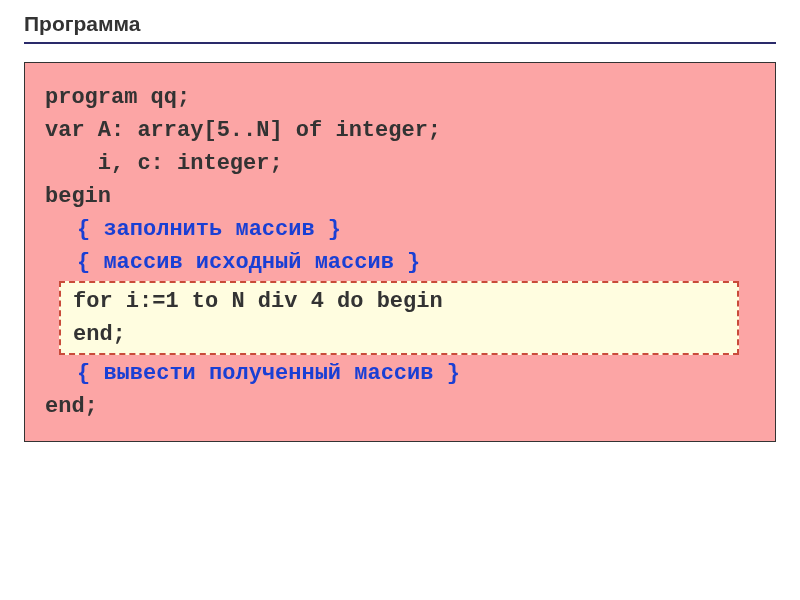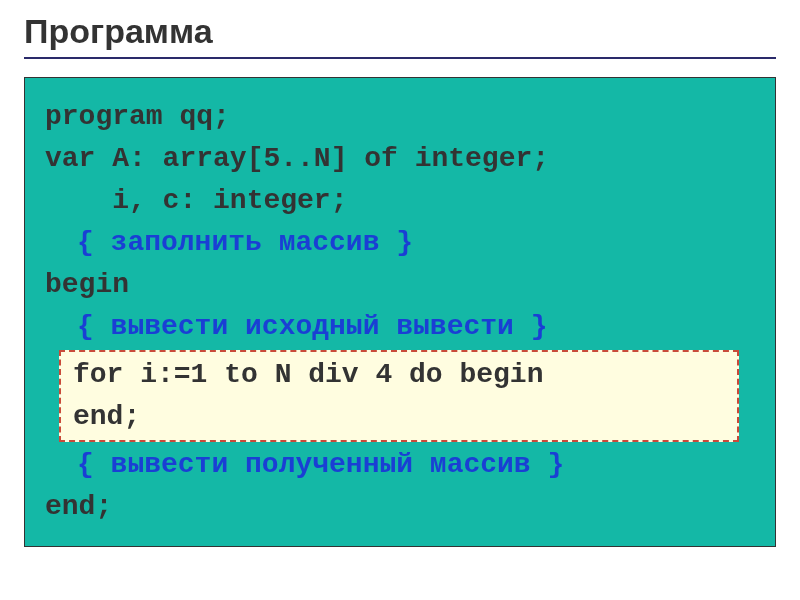--- a/index.html
+++ b/index.html
@@ -4,35 +4,35 @@
 <style>
   * { margin: 0; padding: 0; box-sizing: border-box; }
   body {
     font-family: Arial, sans-serif;
     background: #ffffff;
     width: 800px;
     height: 600px;
     padding: 12px 24px;
   }
   .title {
-    font-size: 34px;
+    font-size: 21px;
     font-weight: bold;
     color: #333;
     margin-bottom: 6px;
   }
   .divider {
     border-bottom: 2px solid #2a2a6a;
     margin-bottom: 18px;
   }
   .code-box {
-    background: #14b8a6;
+    background: #fca5a5;
     border: 1px solid #333;
     padding: 18px 36px 18px 20px;
     font-family: "Courier New", monospace;
-    font-size: 28px;
+    font-size: 22px;
     font-weight: bold;
     color: #333;
     line-height: 1.5;
   }
   .line { white-space: pre; }
   .indent1b { padding-left: 32px; }
   .blue { color: #1a3fd4; }
   .inner-box {
     border: 2px dashed #c94b3a;
     background: #fffde0;
@@ -44,22 +44,22 @@
 </head>
 <body>
 
 <div class="title">Программа</div>
 <div class="divider"></div>
 
 <div class="code-box">
   <div class="line">program qq;</div>
   <div class="line">var A: array[5..N] of integer;</div>
   <div class="line">    i, c: integer;</div>
+  <div class="line">begin</div>
   <div class="line indent1b blue">{ заполнить массив }</div>
-  <div class="line">begin</div>
-  <div class="line indent1b blue">{ вывести исходный вывести }</div>
+  <div class="line indent1b blue">{ массив исходный массив }</div>
   <div class="inner-box">
     <div class="line">for i:=1 to N div 4 do begin</div>
     <div class="line">end;</div>
   </div>
   <div class="line indent1b blue">{ вывести полученный массив }</div>
   <div class="line">end;</div>
 </div>
 
 </body></html>

